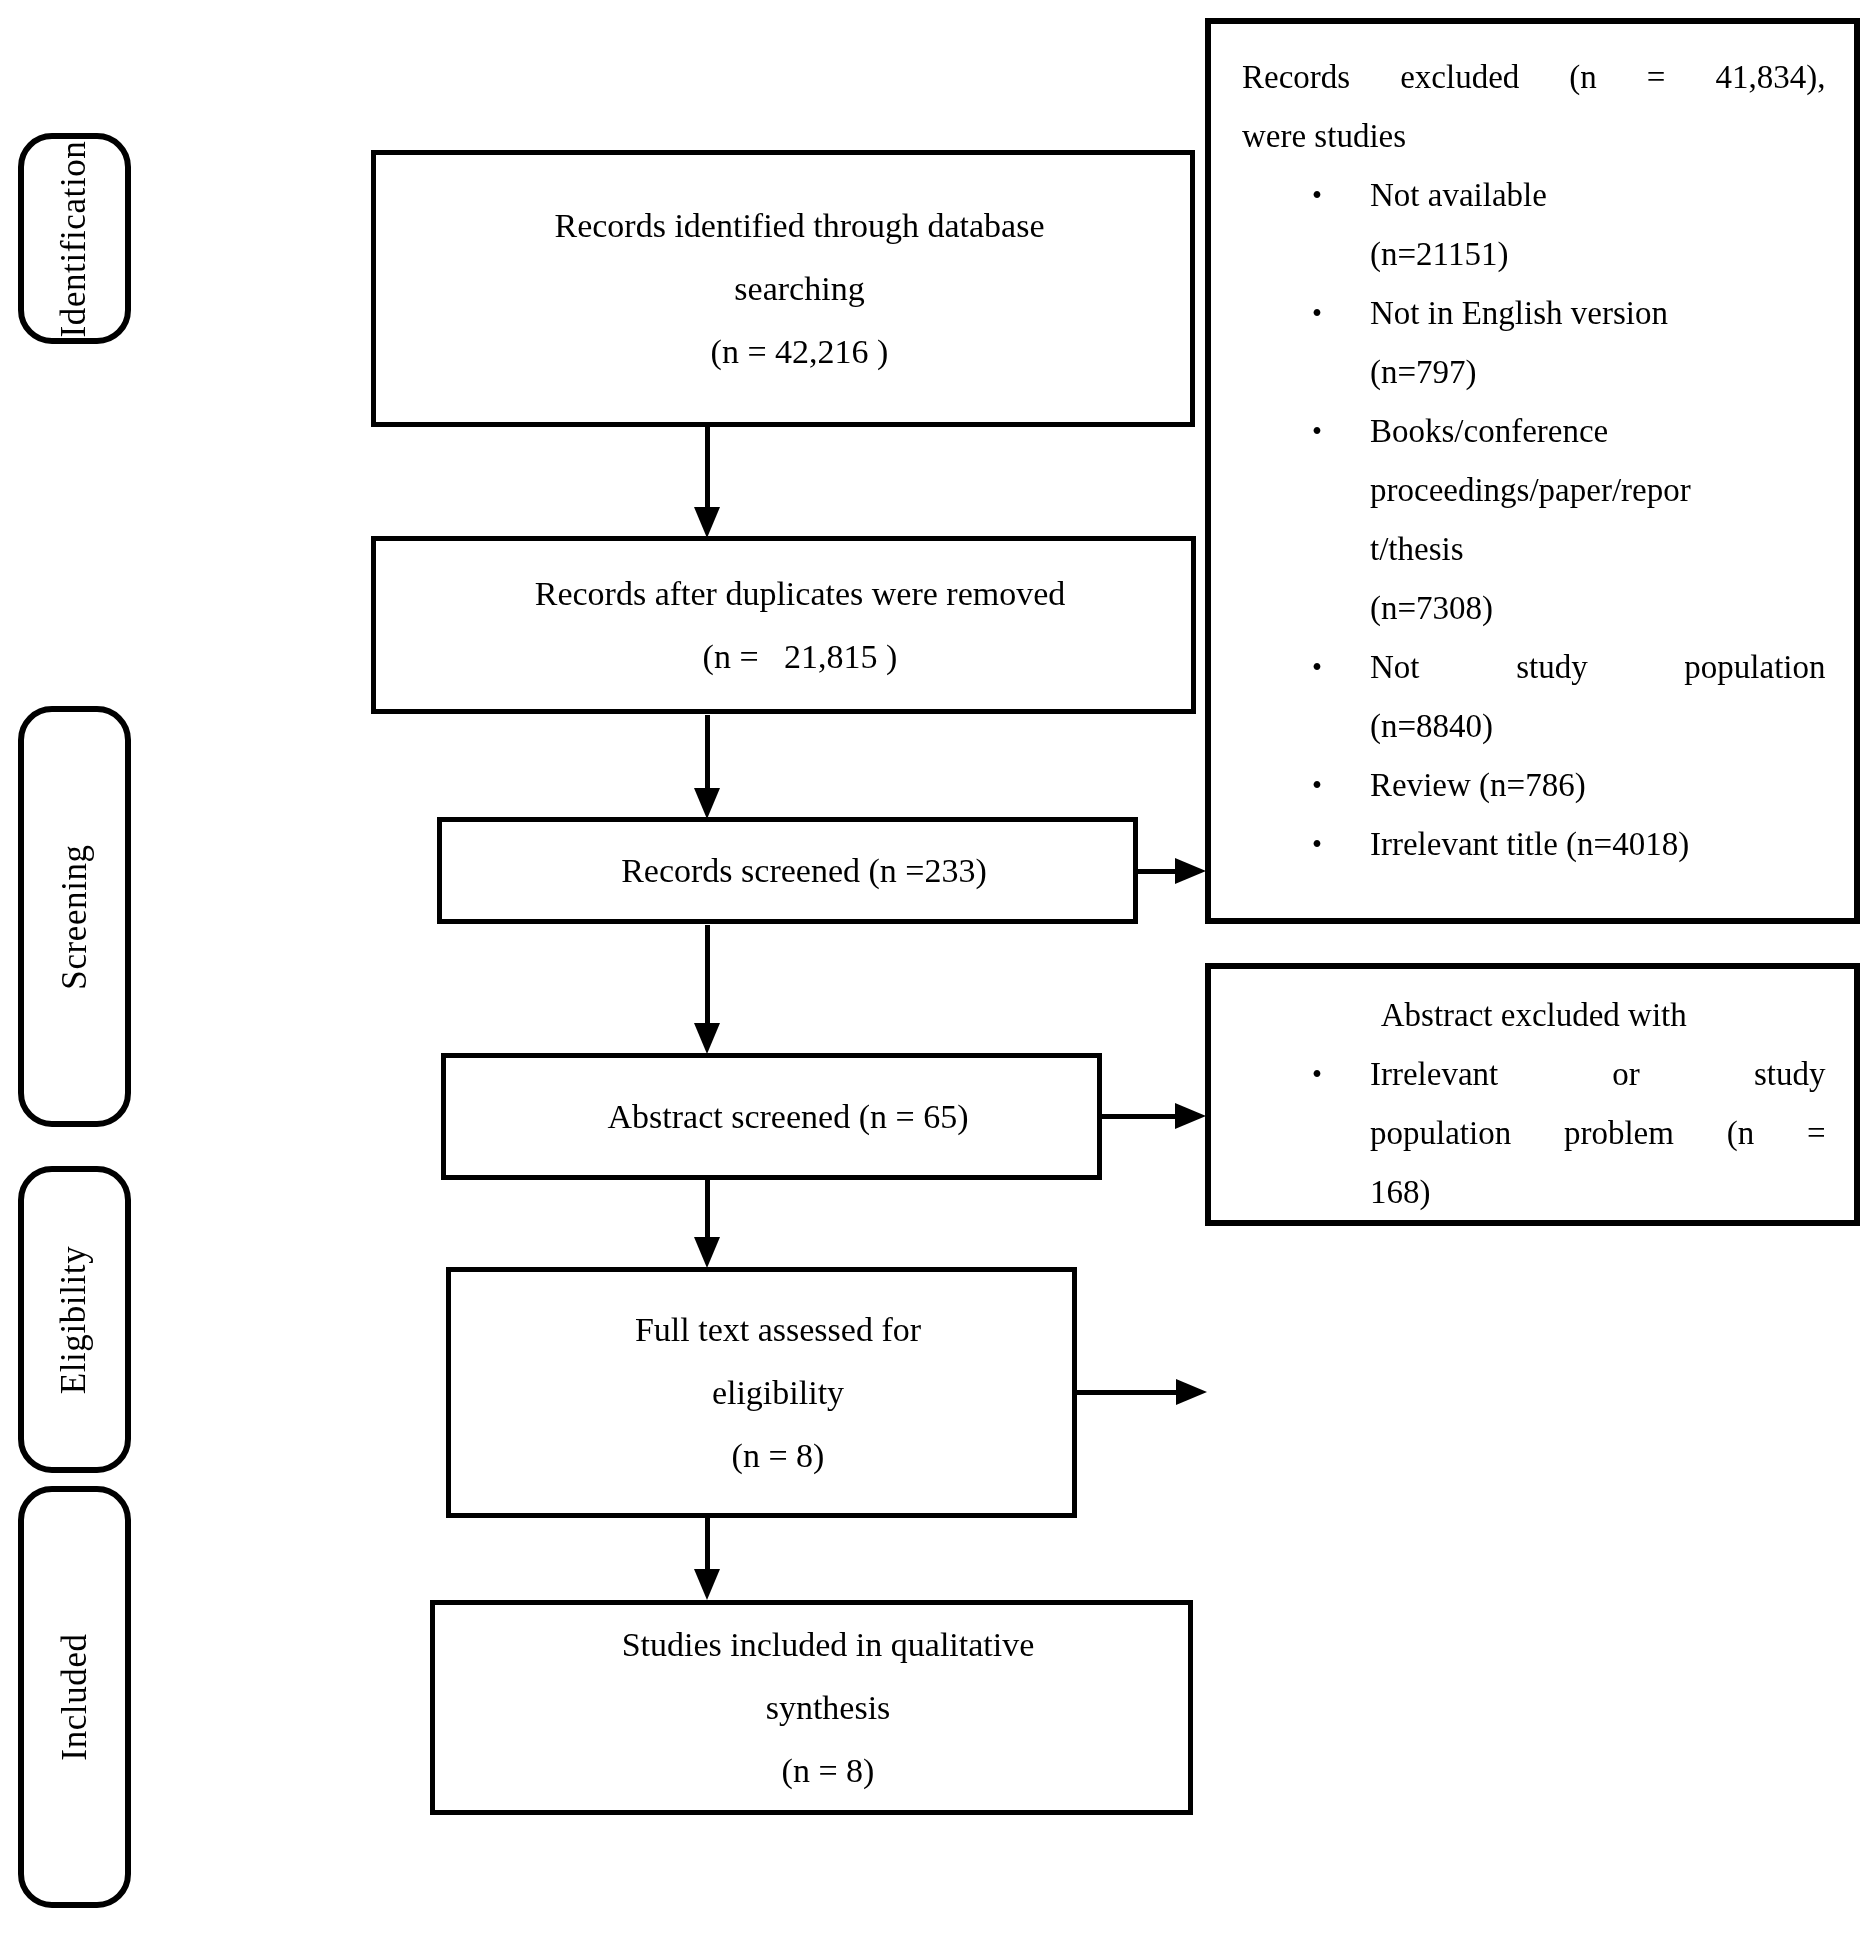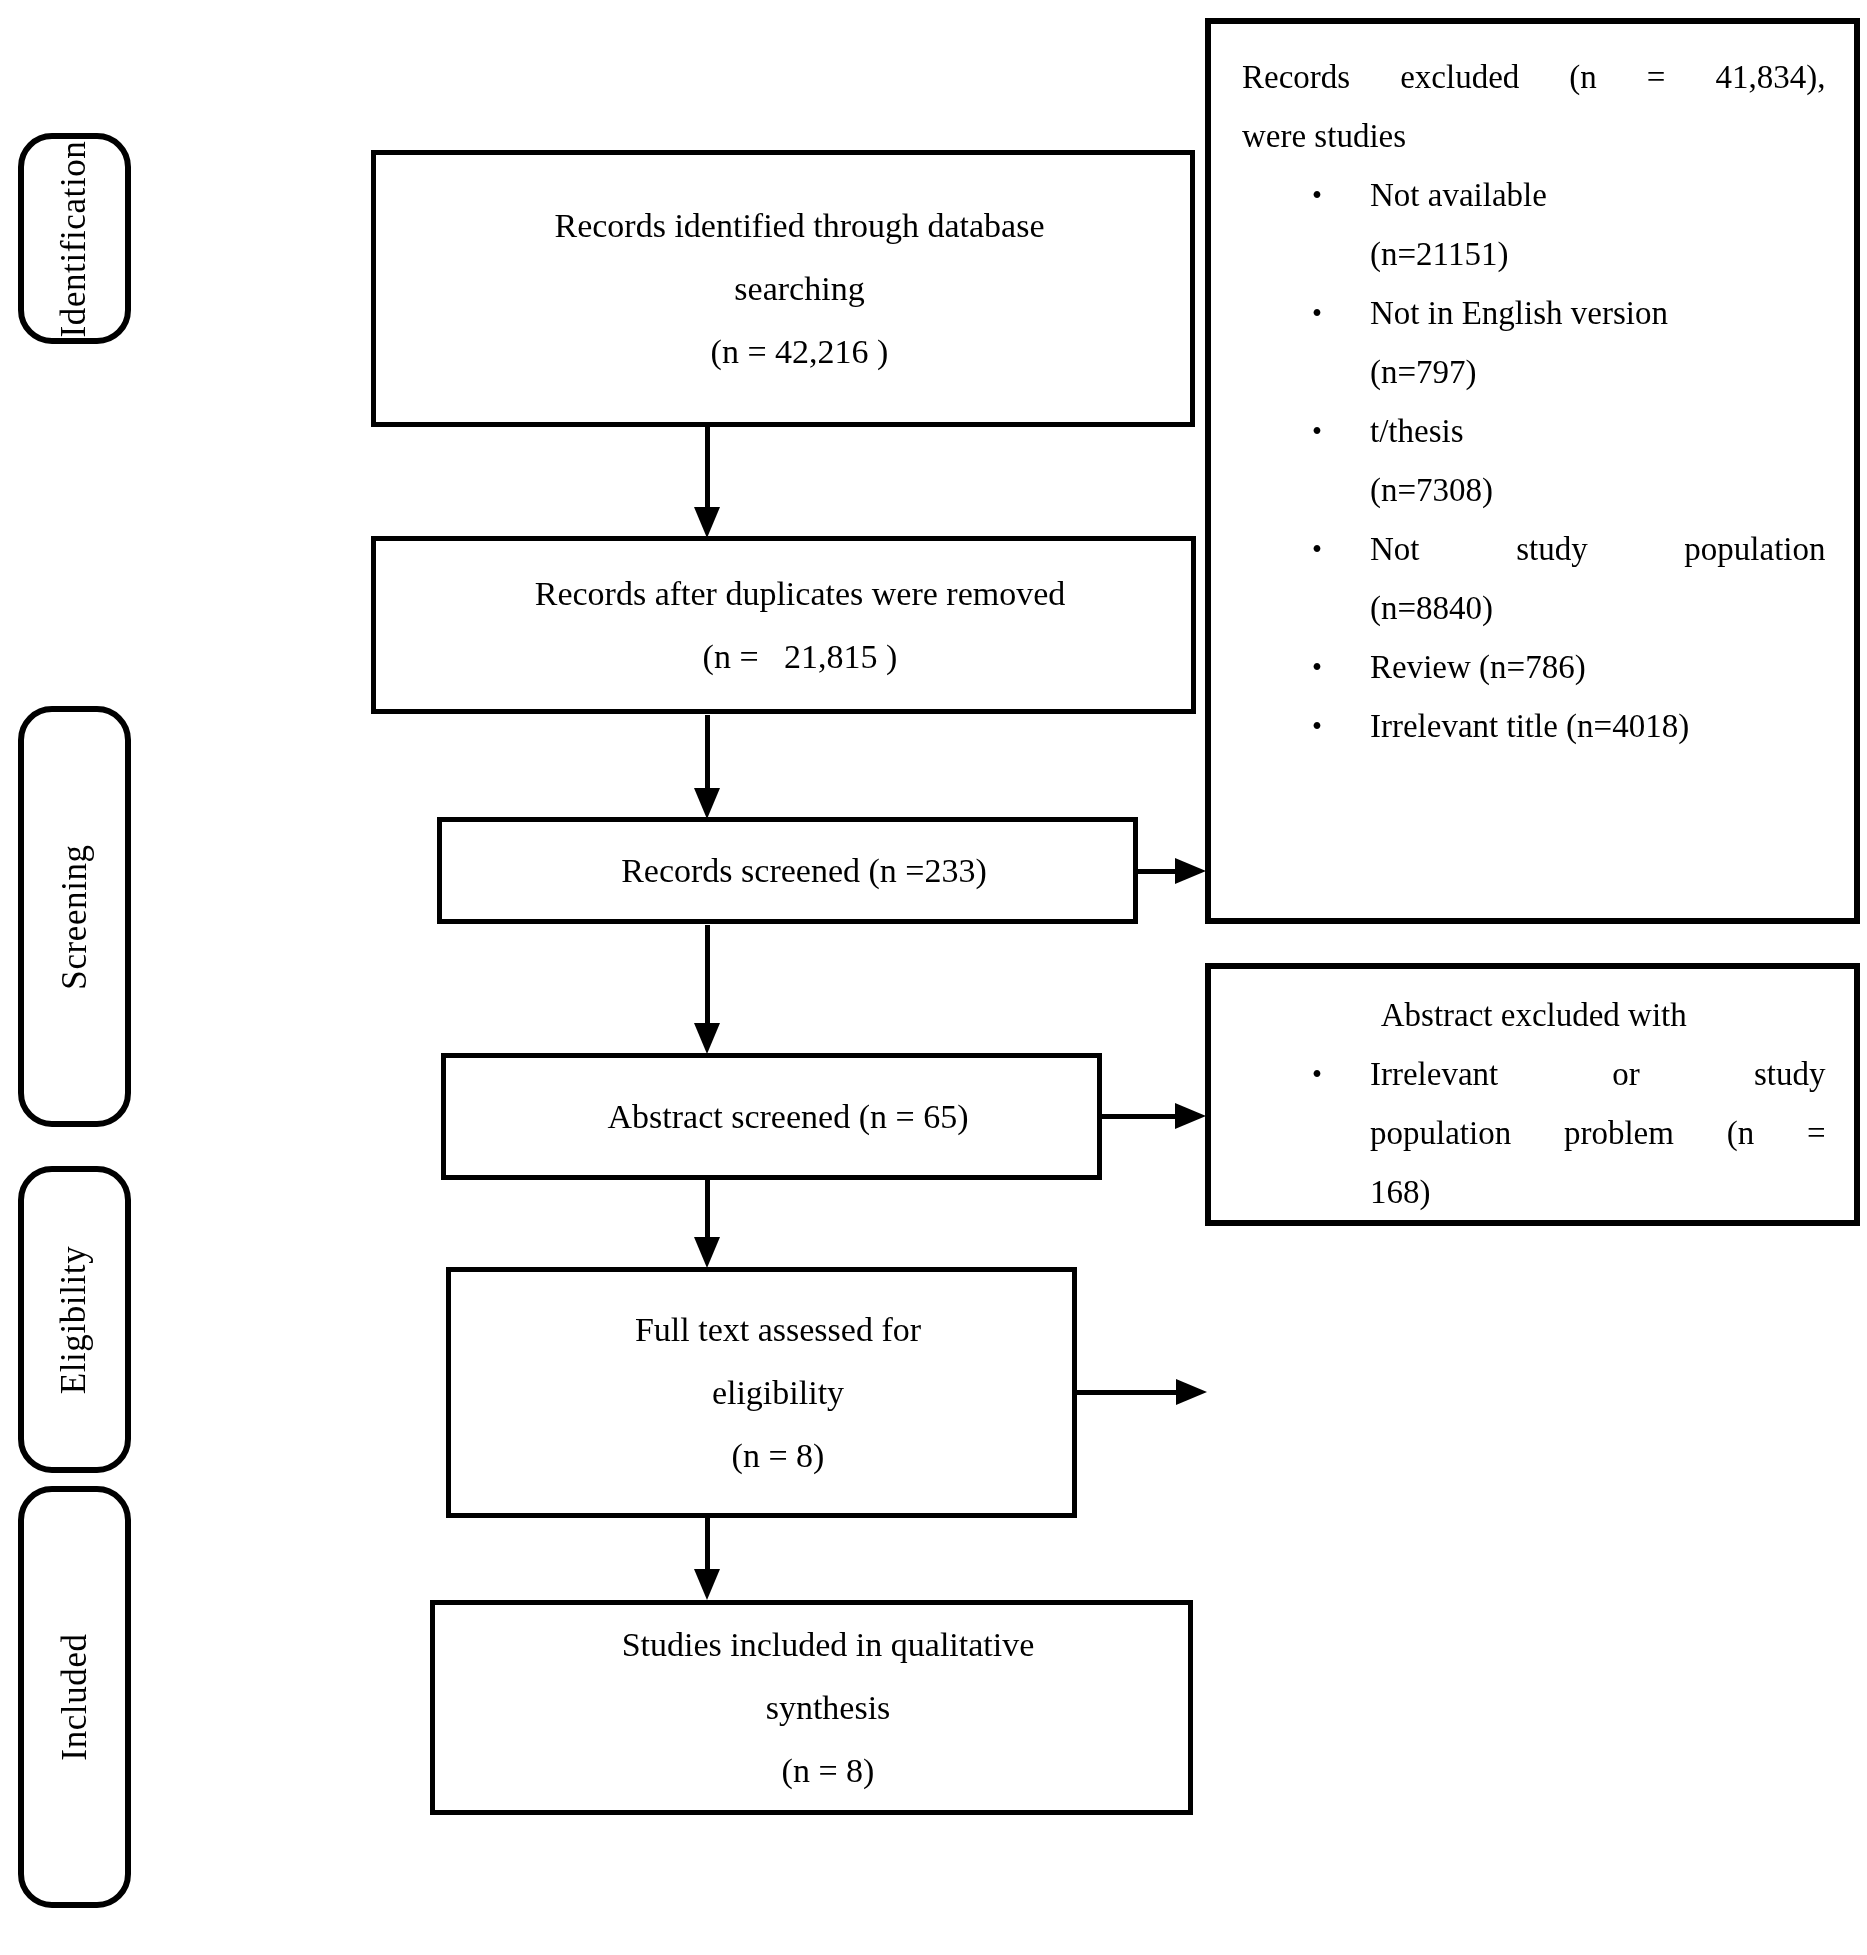--- a/index.html
+++ b/index.html
@@ -139,20 +139,22 @@
         <div class="bullet-row">
           <span class="dot">•</span>
           <div class="bullet-text">
             <div class="line">Not in English version</div>
             <div class="line">(n=797)</div>
           </div>
         </div>
         <div class="bullet-row">
           <span class="dot">•</span>
           <div class="bullet-text">
+            <div class="line">Books/conference</div>
+            <div class="line">proceedings/paper/repor</div>
             <div class="line">t/thesis</div>
             <div class="line">(n=7308)</div>
           </div>
         </div>
         <div class="bullet-row">
           <span class="dot">•</span>
           <div class="bullet-text">
             <div class="line j">Not study population</div>
             <div class="line">(n=8840)</div>
           </div>

